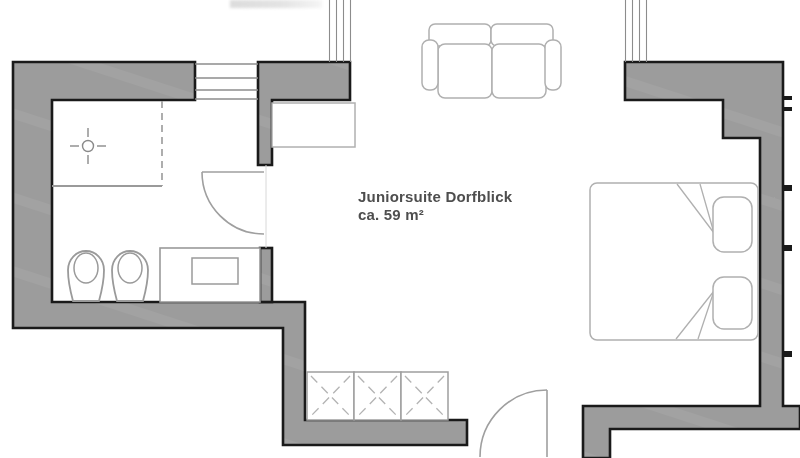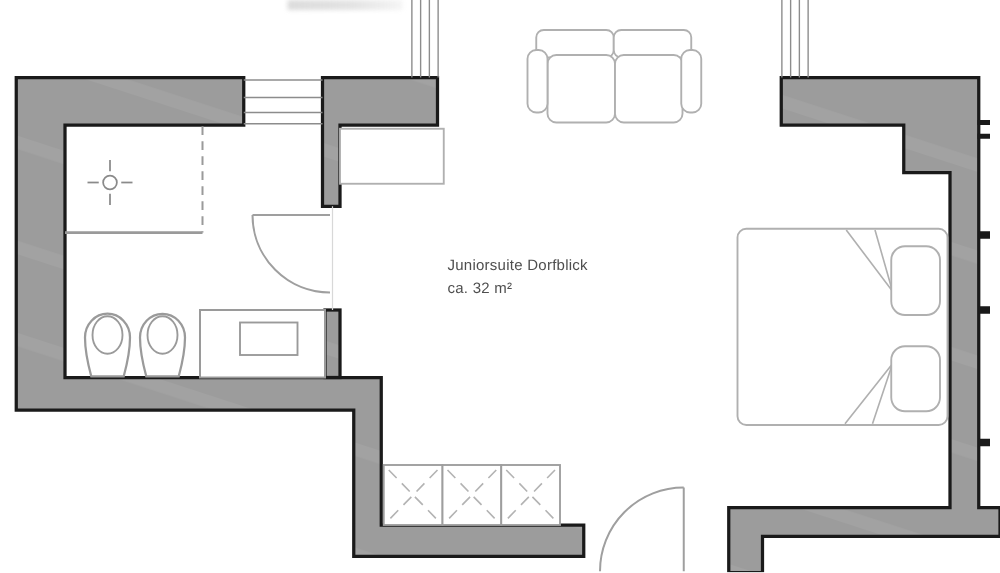--- a/index.html
+++ b/index.html
@@ -15,22 +15,22 @@
   .fixline{fill:none;stroke:var(--fixture_stroke,#9a9a9a);stroke-width:1.5;}
   .door{fill:none;stroke:var(--door_stroke,#9f9f9f);stroke-width:1.6;}
   .winline{stroke:var(--window_stroke,#8c8c8c);stroke-width:1.3;}
   .rail{stroke:var(--window_stroke,#8c8c8c);stroke-width:1.1;}
   .dash{fill:none;stroke:var(--fixture_stroke,#9a9a9a);stroke-width:1.6;stroke-dasharray:7 5;}
   .xline{fill:none;stroke:#b3b3b3;stroke-width:1.3;stroke-dasharray:9 6;}
   .ward{fill:#ffffff;stroke:#9e9e9e;stroke-width:1.5;}
   .tick{fill:var(--wall_stroke,#1a1a1a);}
   .drain{fill:none;stroke:#8a8a8a;stroke-width:1.4;}
   .plan-label{
-    position:absolute;left:358px;top:203px;
-    color:var(--text,#4e4e4e);font-size:12px;font-weight:normal;
+    position:absolute;left:358px;top:188px;
+    color:var(--text,#4e4e4e);font-size:15px;font-weight:bold;
     line-height:18px;letter-spacing:.2px;white-space:nowrap;
   }
   .smudge{
     position:absolute;left:230px;top:0;width:92px;height:8px;
     background:linear-gradient(90deg,rgba(190,190,190,.55),rgba(175,175,175,.35) 55%,rgba(205,205,205,.2));
     filter:blur(1.5px);
   }
 </style>
 </head>
 <body>
@@ -133,16 +133,16 @@
       <rect class="furn" x="590" y="183" width="168" height="157" rx="7"></rect>
       <path class="furn" d="M677,184 L714,233 L700,184" style="stroke-width:1.3"></path>
       <path class="furn" d="M676,339 L714,291 L698,339" style="stroke-width:1.3"></path>
       <rect class="furn" x="713" y="197" width="39" height="55" rx="11"></rect>
       <rect class="furn" x="713" y="277" width="39" height="52" rx="11"></rect>
     </g>
   </svg>
 
   <div class="plan-label">
     <div>Juniorsuite Dorfblick</div>
-    <div>ca. 32 m²</div>
+    <div>ca. 59 m²</div>
   </div>
 
 </div>
 
 </body></html>

